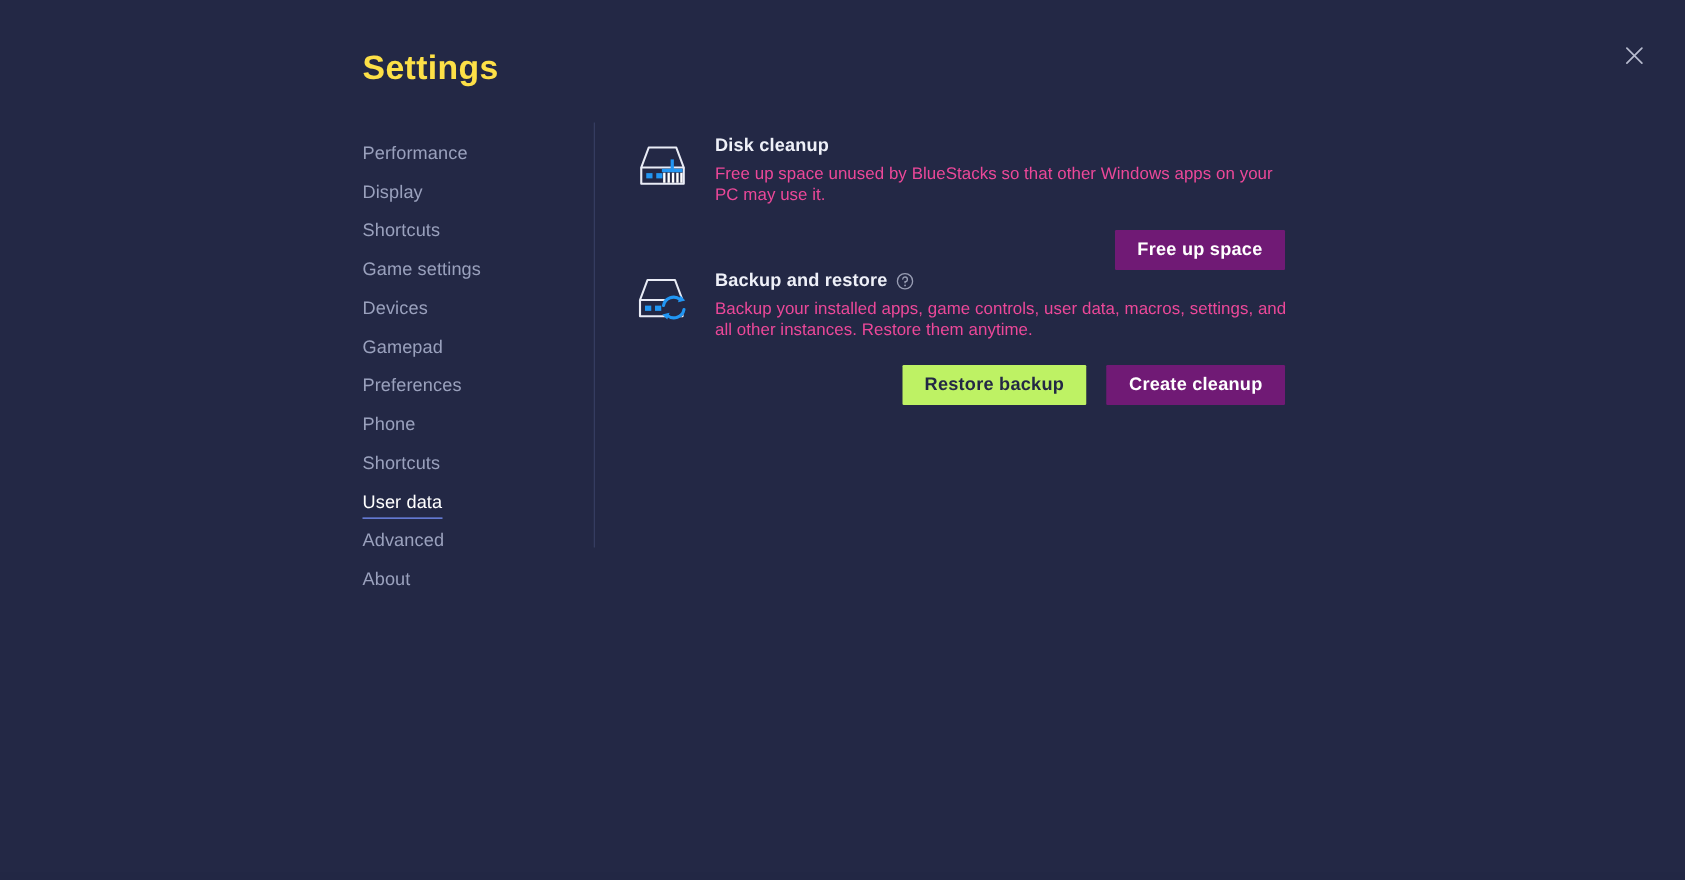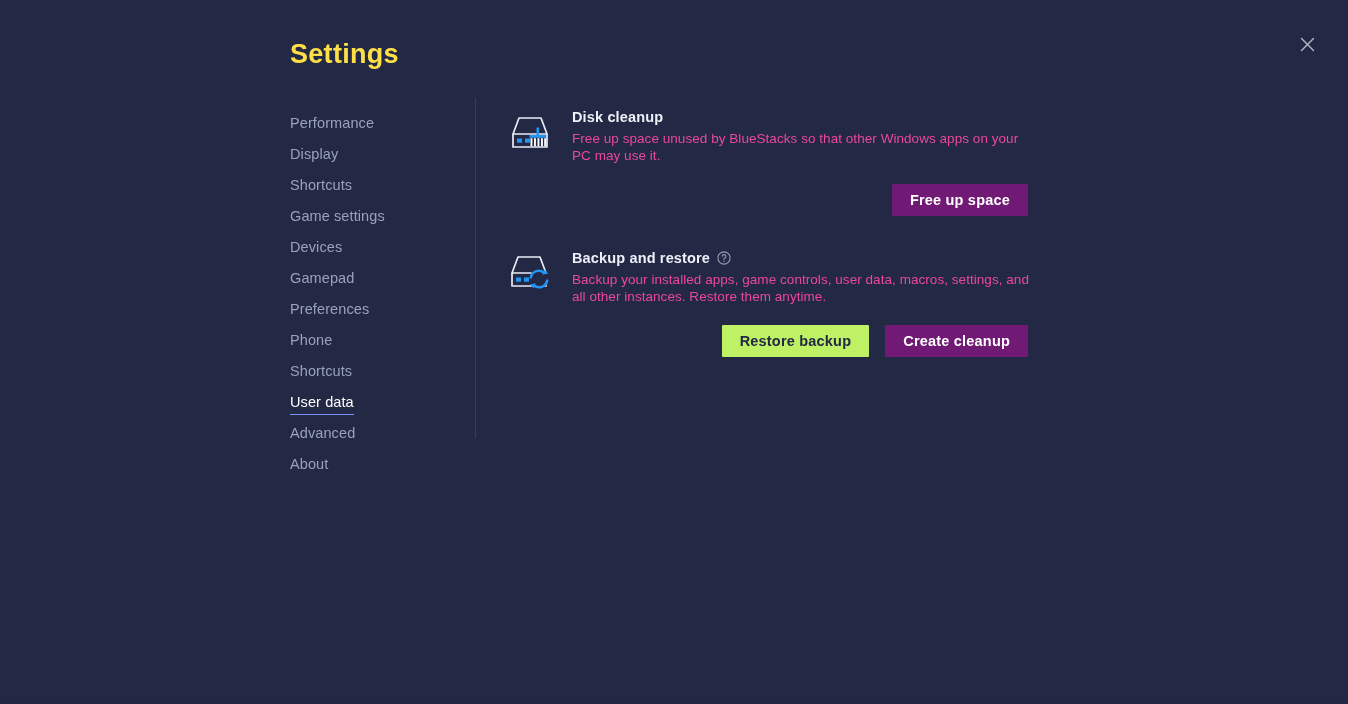--- a/index.html
+++ b/index.html
@@ -172,21 +172,21 @@
   }
   .btn-primary {
     background: #701a75;
     color: #ffffff;
   }
   .btn-secondary {
     background: #bef264;
     color: #232845;
   }
 
-  .section-backup { margin-top: 33px; }
+  .section-backup { }
 </style>
 </head>
 <body>
 
 <div class="bottom-strip"></div>
 
 <div class="close-btn">
   <span>
     <svg width="15" height="15" viewBox="0 0 15 15">
       <path d="M1.5 1.5 L13.5 13.5 M13.5 1.5 L1.5 13.5" stroke="#d7dbec" stroke-width="1.4" stroke-linecap="round" fill="none"></path>

